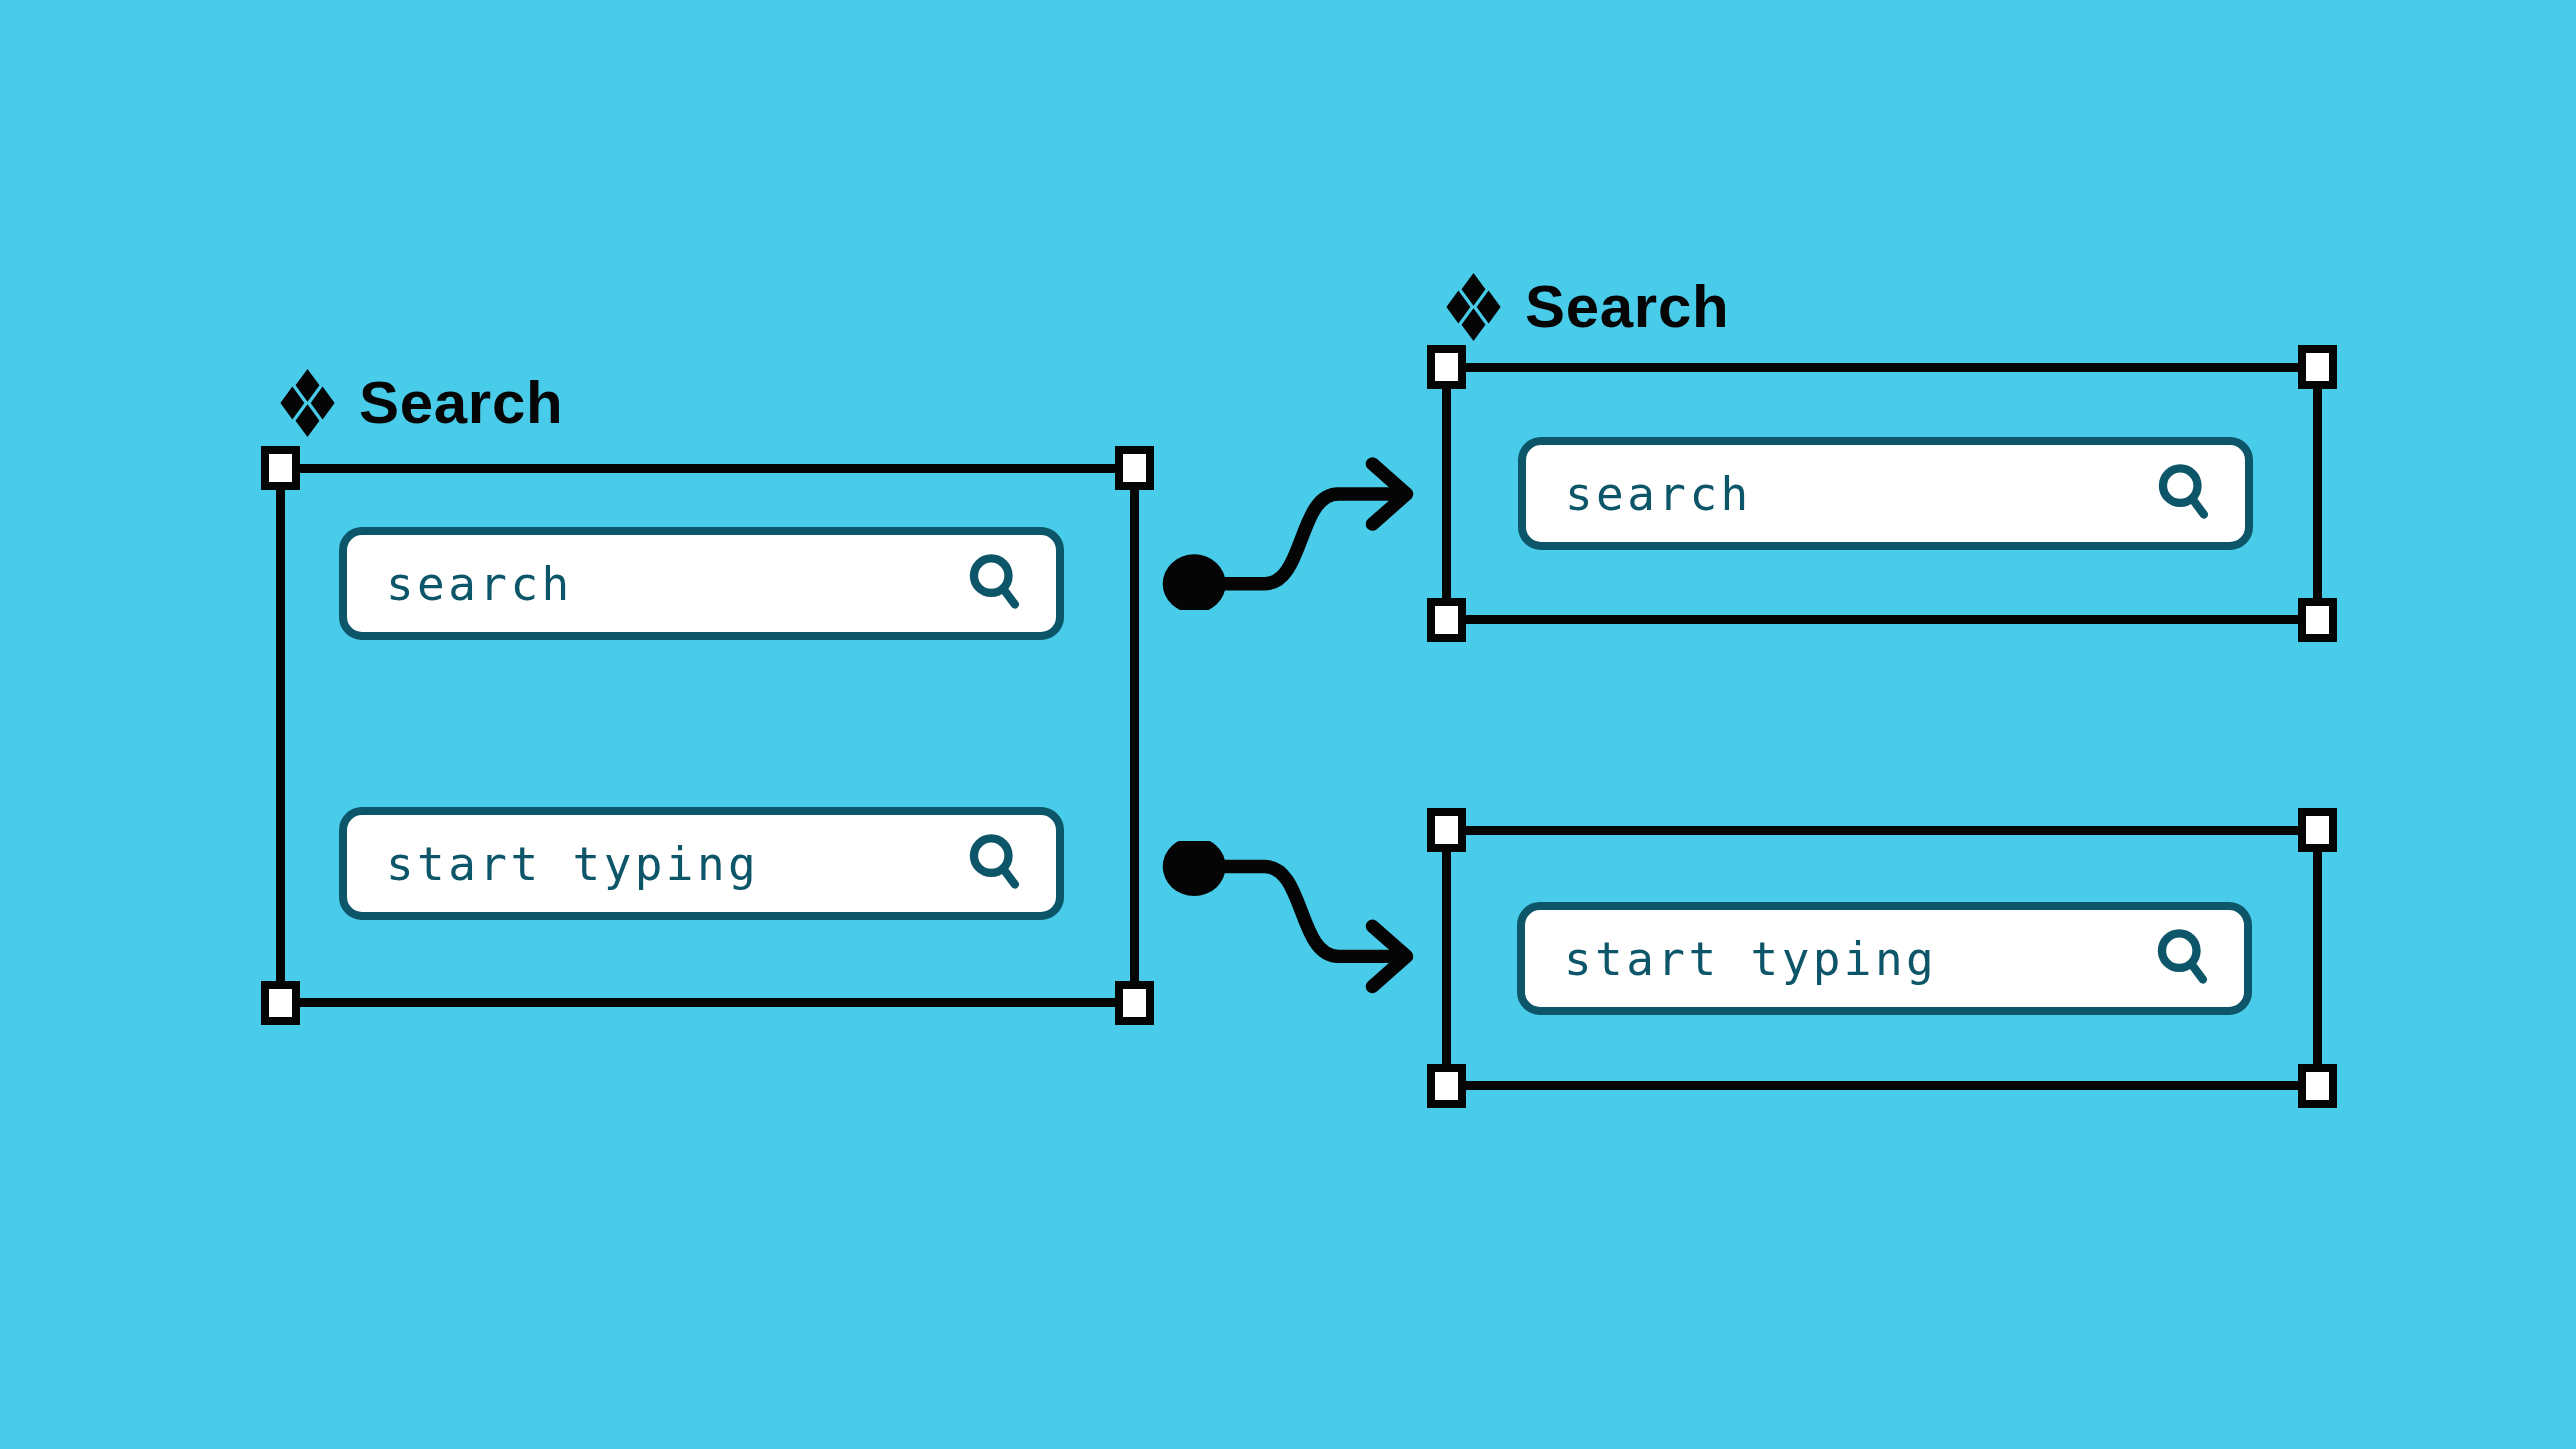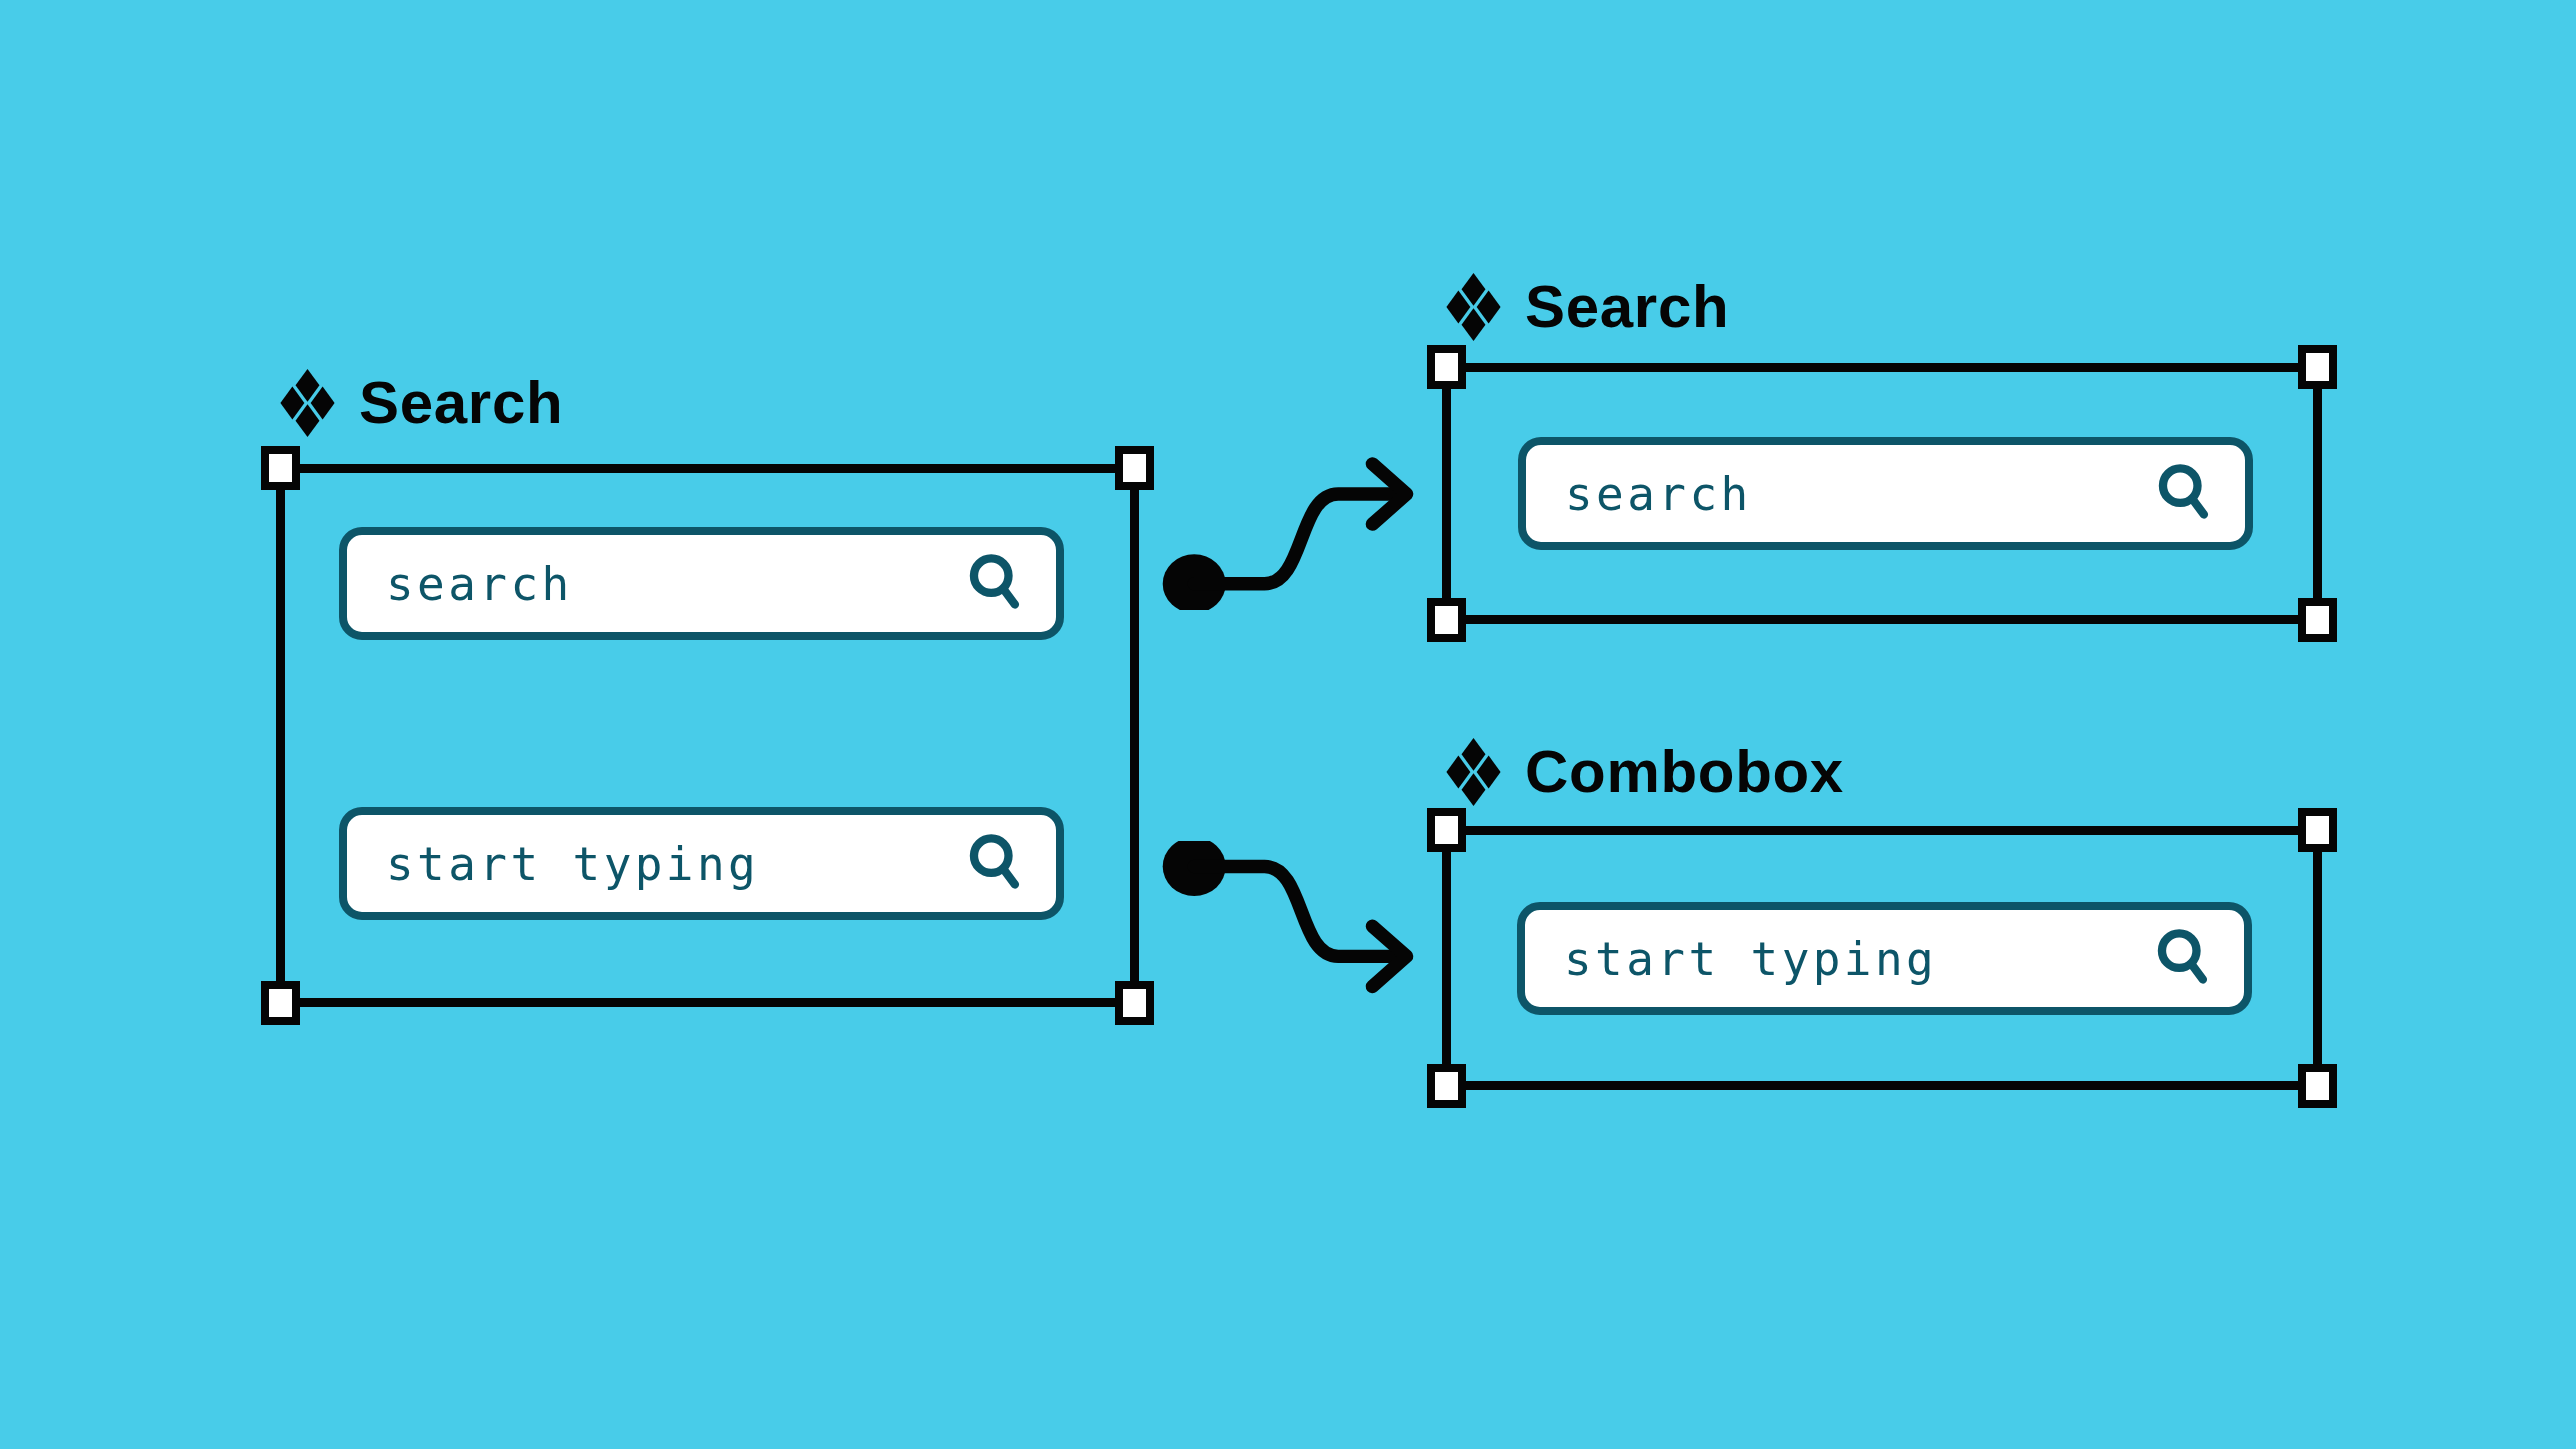--- a/index.html
+++ b/index.html
@@ -159,26 +159,20 @@
     <span class="handle br"></span>
 
     <div class="search-box" style="left:67px; top:65px; width:735px; height:113px;">
       <span class="placeholder">search</span>
       <svg class="magnifier" viewBox="0 0 100 100">
           <use href="#sym-magnifier"></use>
         </svg>
     </div>
   </div>
 
-  <div class="component-title" style="left:1442px; top:737px;">
-    <svg class="diamond-icon" viewBox="0 0 100 110" fill="currentColor">
-        <use href="#sym-diamonds"></use>
-      </svg>
-    <span class="title-label">Combobox</span>
-  </div>
 
   <div class="frame" style="left:1442px; top:826px; width:880px; height:264px;">
     <span class="handle tl"></span>
     <span class="handle tr"></span>
     <span class="handle bl"></span>
     <span class="handle br"></span>
 
     <div class="search-box" style="left:66px; top:67px; width:735px; height:113px;">
       <span class="placeholder">start typing</span>
       <svg class="magnifier" viewBox="0 0 100 100">

